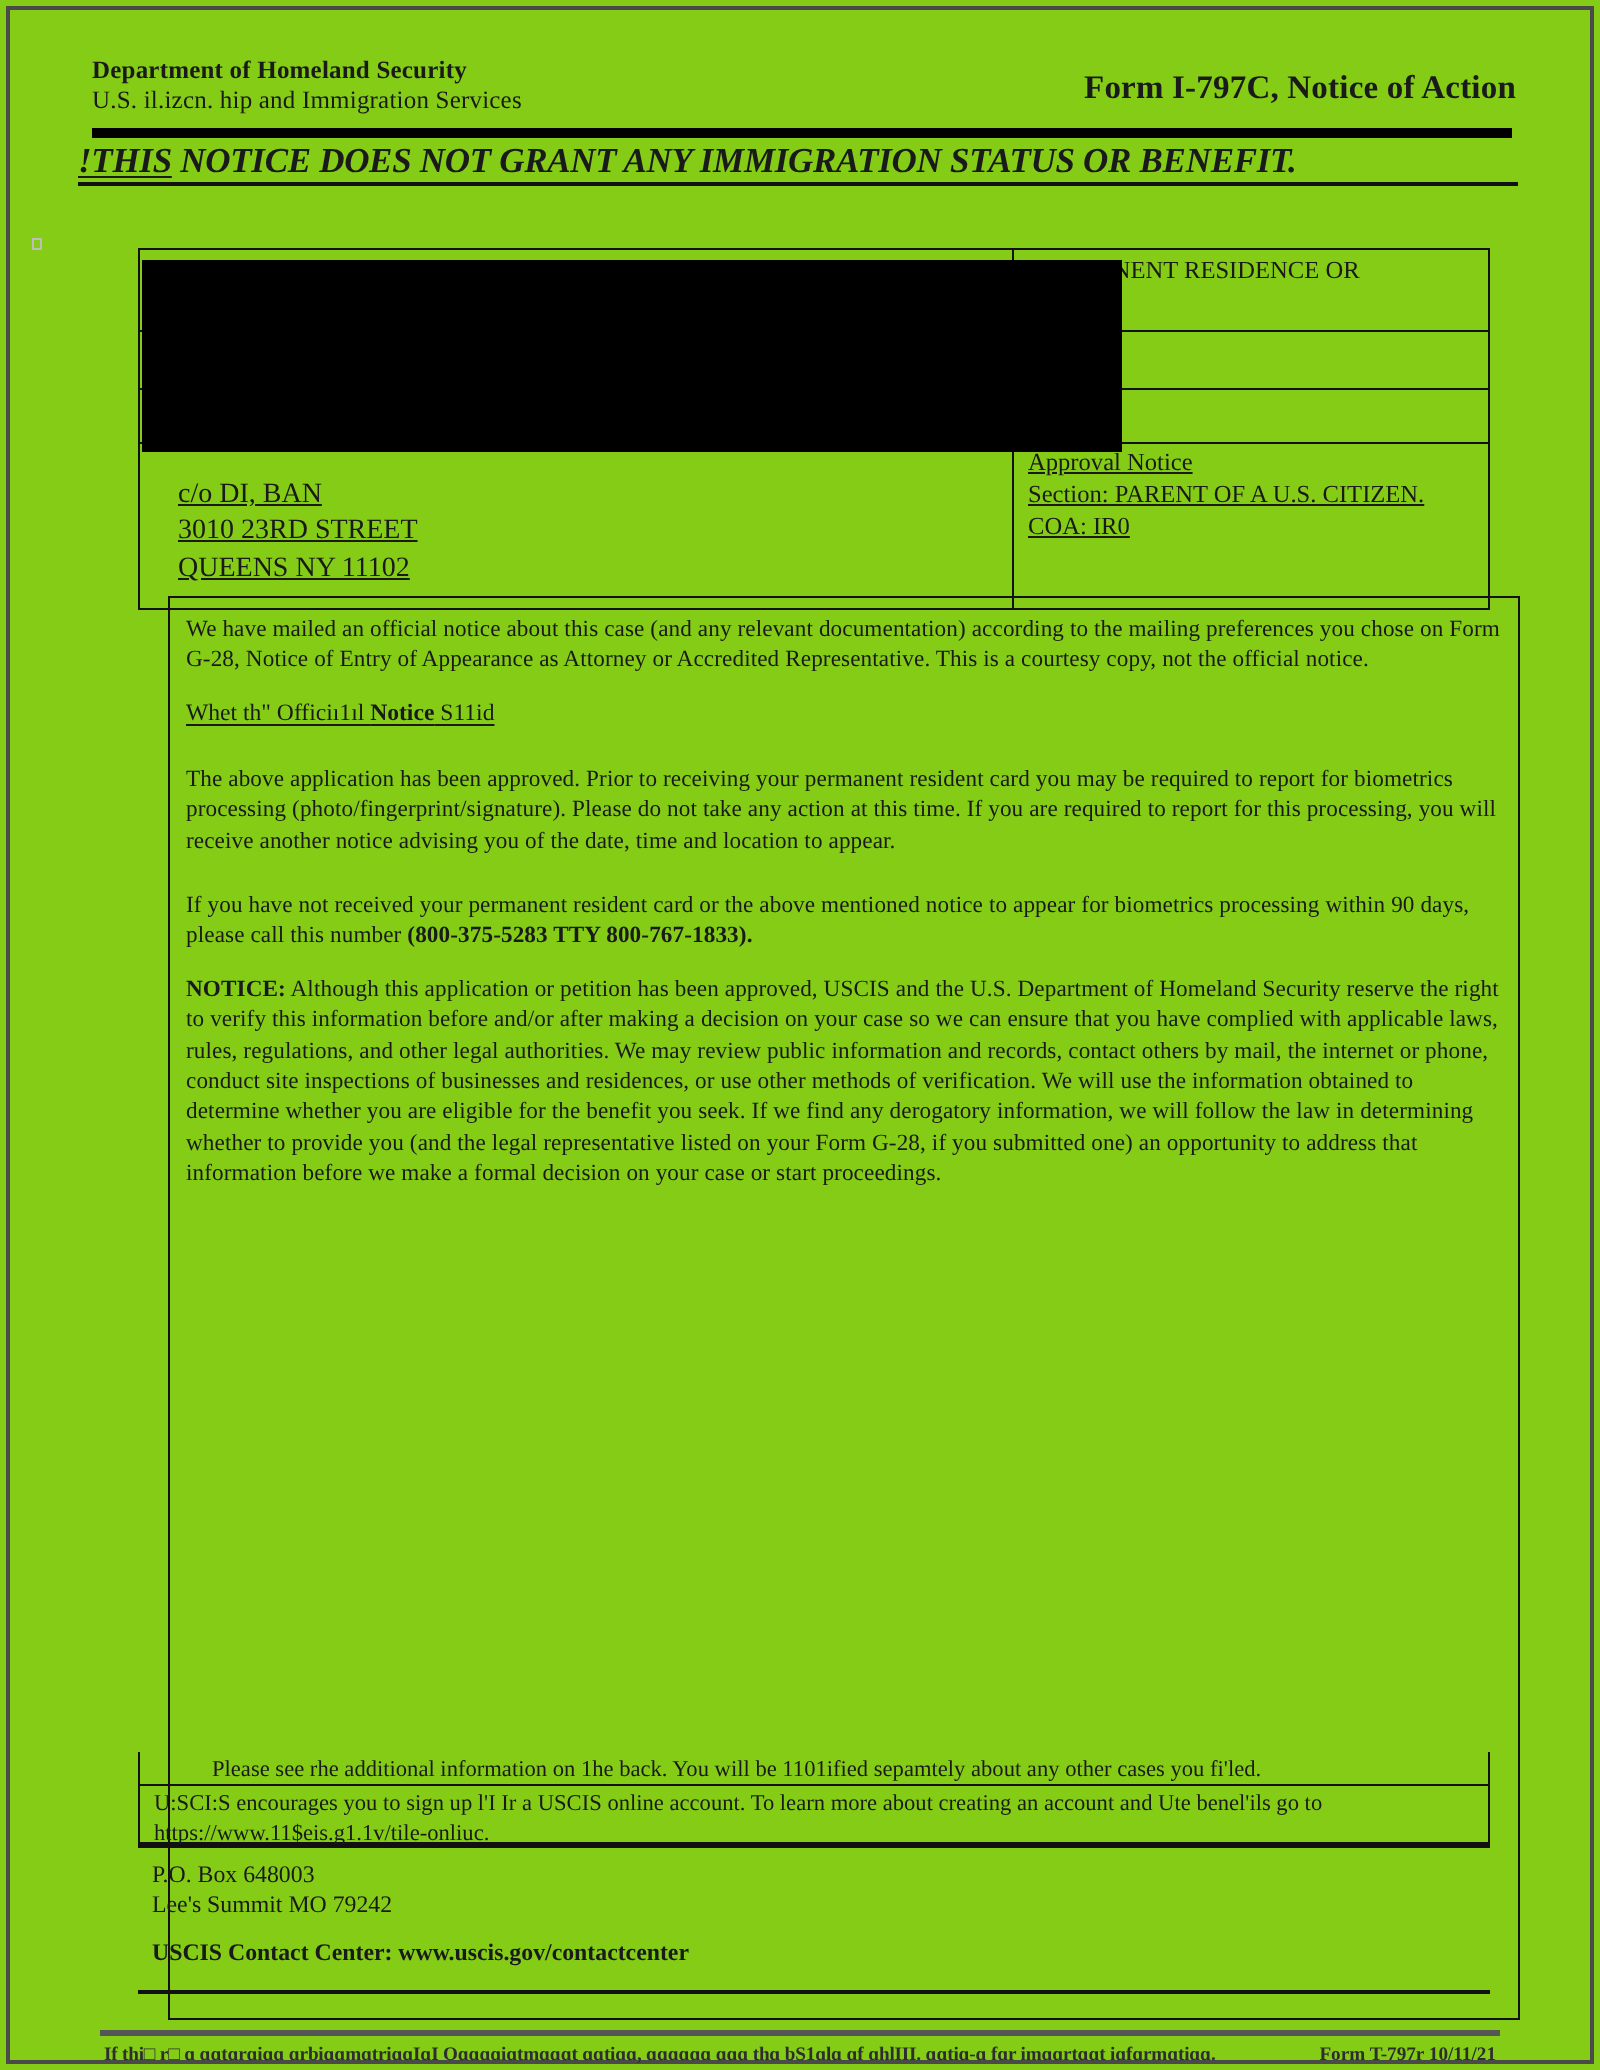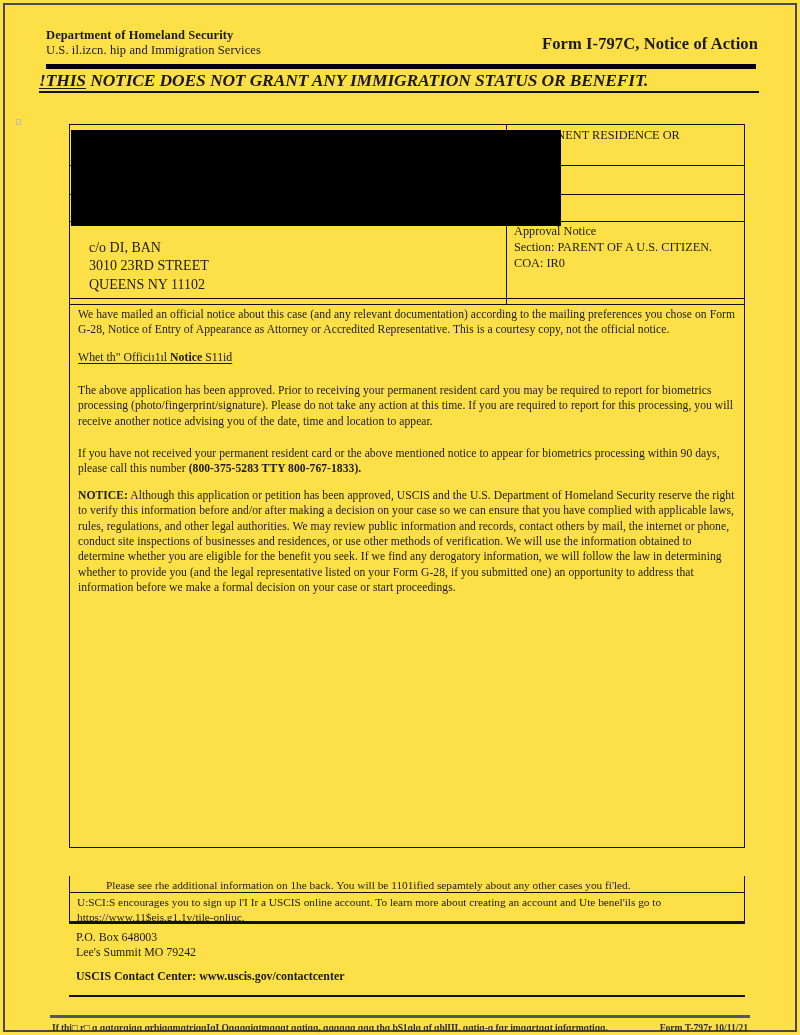--- a/index.html
+++ b/index.html
@@ -10,21 +10,21 @@
   }
   body {
     font-family: "Liberation Serif", "DejaVu Serif", serif;
     color: #1a1a1a;
   }
   #page {
     position: relative;
     width: 800px;
     height: 1035px;
     margin: 0;
-    background: #fde047;
+    background: #84cc16;
     overflow: hidden;
     box-sizing: border-box;
   }
   
   .scan-frame {
     position: absolute;
     left: 3px;
     top: 3px;
     width: 794px;
     height: 1029px;
@@ -137,43 +137,43 @@
     flex: 1;
     box-sizing: border-box;
     padding: 2px 6px 2px 7px;
     font-size: 12.3px;
     line-height: 1.32;
     min-height: 20px;
   }
   .dt-row.r1 .dt-col-l, .dt-row.r1 .dt-col-r { height: 40px; }
   .dt-row.r2 .dt-col-l, .dt-row.r2 .dt-col-r { height: 28px; }
   .dt-row.r3 .dt-col-l, .dt-row.r3 .dt-col-r { height: 26px; }
-  .dt-row.r4 .dt-col-l, .dt-row.r4 .dt-col-r { height: 82px; }
+  .dt-row.r4 .dt-col-l, .dt-row.r4 .dt-col-r { height: 82px; text-decoration: underline; }
 
   .addr-line { display: block; white-space: nowrap; }
   .r4 .dt-col-l { padding-top: 17px; }
   .r4 .dt-col-r { padding-top: 1px; }
 
   
   .redaction {
     position: absolute;
     left: 71px;
     top: 130px;
     width: 490px;
     height: 96px;
     background: #000000;
   }
 
   
   .body-box {
     position: absolute;
-    left: 69px;
+    left: 84px;
     top: 298px;
     width: 676px;
-    height: 550px;
+    height: 712px;
     border: 1.6px solid #111;
     box-sizing: border-box;
     padding: 8px 9px 0 8px;
   }
   .para {
     font-size: 11.6px;
     line-height: 1.33;
     text-align: left;
     margin: 0 0 9px 0;
     letter-spacing: 0.05px;

